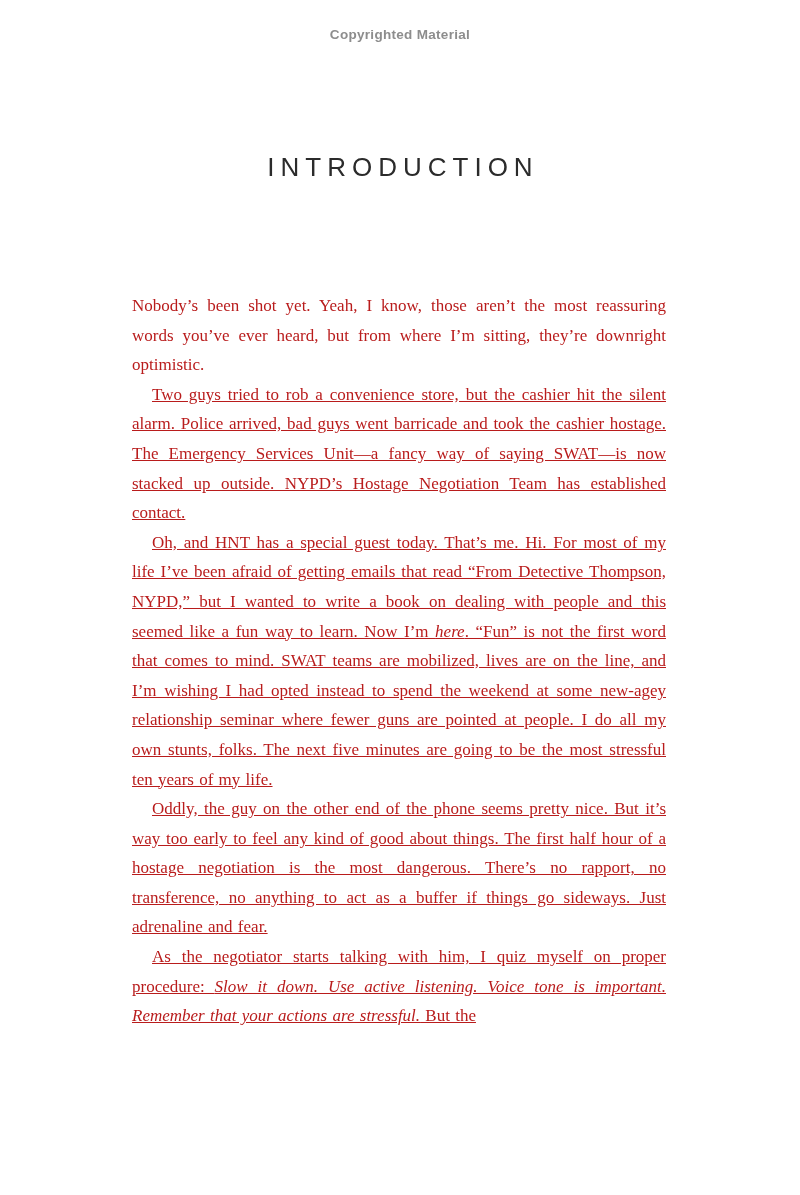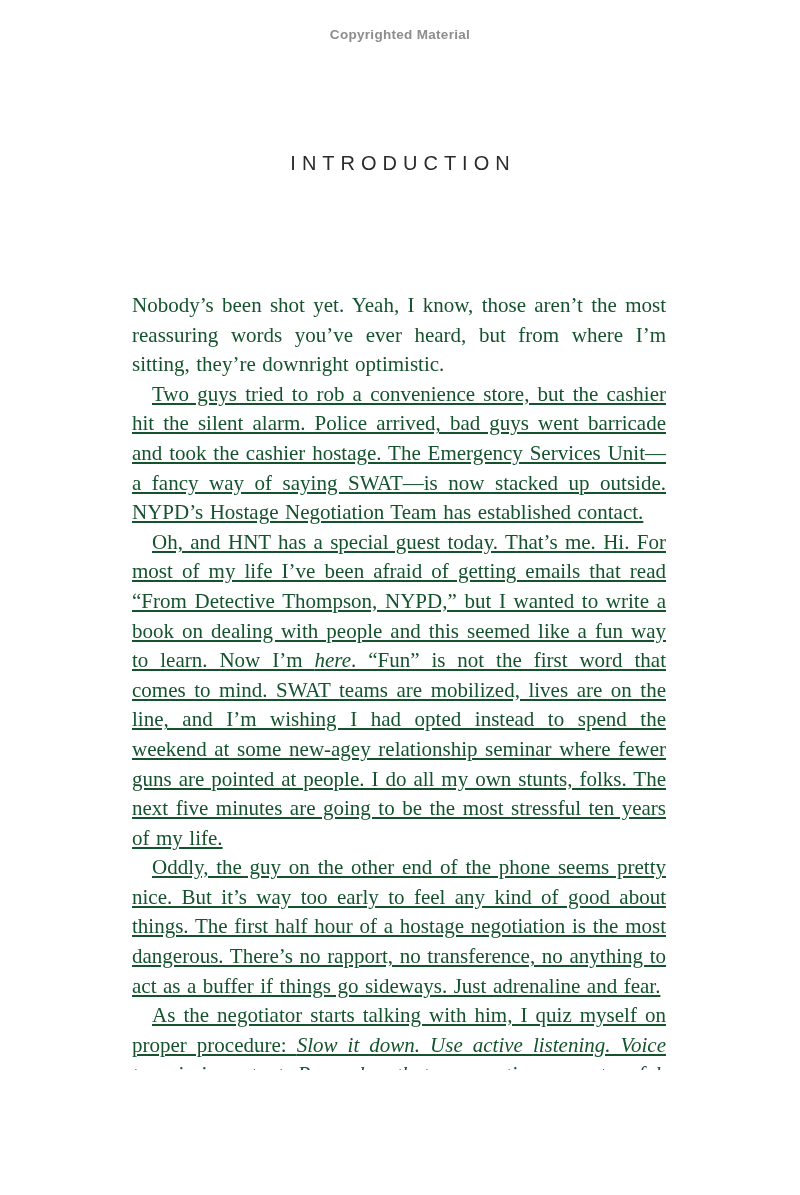--- a/index.html
+++ b/index.html
@@ -29,34 +29,34 @@
   .copyright.top { top: 27px; }
   .copyright.bottom { top: 1146px; }
   .chapter-title {
     position: absolute;
     top: 152px;
     left: 0;
     width: 100%;
     margin: 0;
     text-align: center;
     font-family: "Liberation Sans", "DejaVu Sans", sans-serif;
-    font-size: 20px;
+    font-size: 26px;
     font-weight: 500;
     letter-spacing: 6px;
     text-indent: 6px;
     color: #2b2b2b;
   }
   .body-text {
     position: absolute;
     top: 291px;
     left: 132px;
     width: 534px;
-    font-size: 21px;
+    font-size: 17px;
     line-height: 29.6px;
-    color: #14532d;
+    color: #b91c1c;
     text-align: justify;
     word-spacing: 0.06em;
   }
   .body-text p {
     margin: 0;
     padding: 0;
   }
   .body-text p.indent { text-indent: 20px; text-decoration: underline; }
   .em { font-style: italic; }
   .footer-rule {

